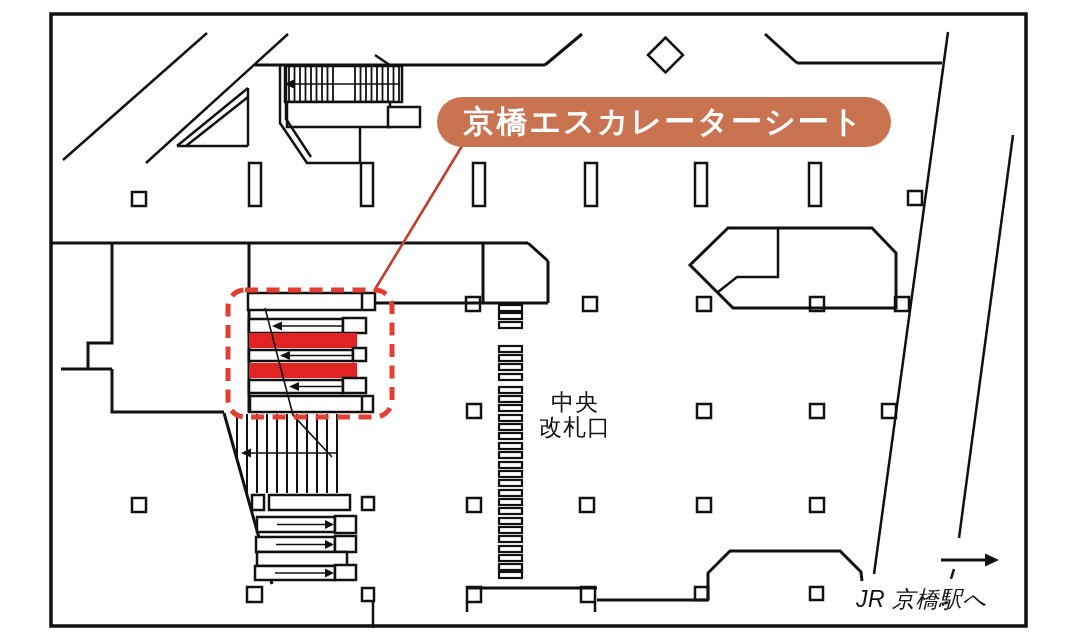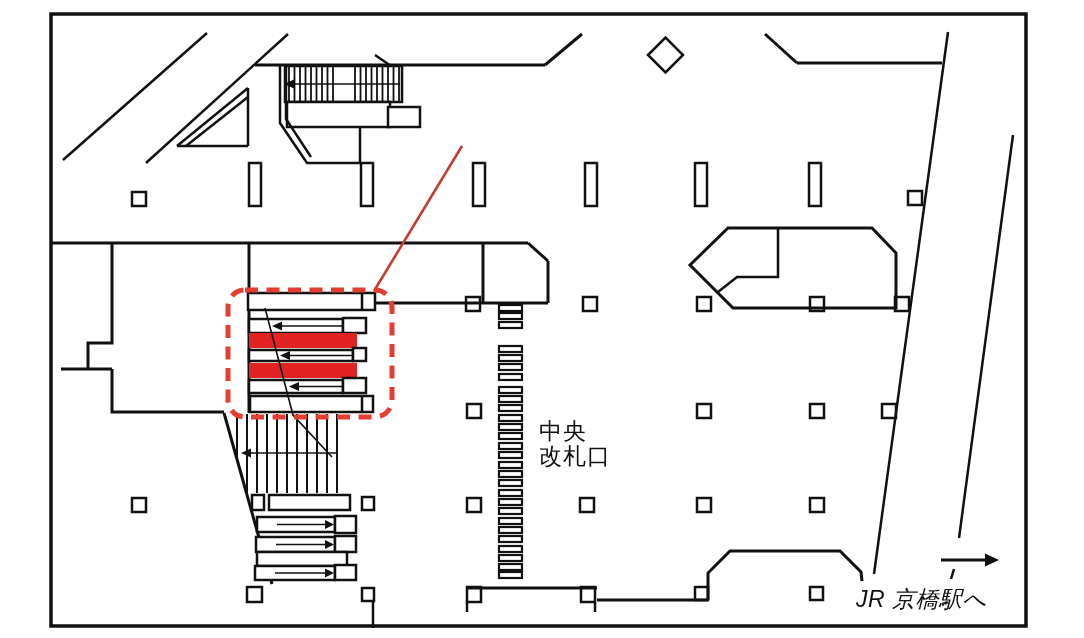--- a/index.html
+++ b/index.html
@@ -13,21 +13,21 @@
   .whitefill{fill:#fff}
   .solidhead{fill:var(--map-line,#111);stroke:none}
   .redbar{fill:var(--highlight-bar,#e12323);stroke:none}
   .dashedbox{stroke:var(--dashed-outline,#e43e32);stroke-width:5;stroke-dasharray:13 8.5;fill:none}
   .leader{stroke:var(--leader-line,#c63c2d);stroke-width:2.6}
   .badge{position:absolute;left:437px;top:97px;width:454px;height:50px;border-radius:26px;
          background:var(--callout-bg,#c97350);color:var(--callout-text,#fff);
          display:flex;align-items:center;justify-content:center;
          font-size:31px;font-weight:bold;letter-spacing:2px;white-space:nowrap;}
   .lbl{position:absolute;color:#111;}
-  .lbl-central{left:539px;top:419px;font-size:23px;line-height:25px;letter-spacing:1px;}
+  .lbl-central{left:539px;top:390px;font-size:23px;line-height:25px;letter-spacing:1px;text-align:center;}
   .lbl-jr{left:856px;top:584px;font-size:23px;letter-spacing:0.5px;white-space:nowrap;font-style:italic;}
 </style>
 </head>
 <body>
 
 <div class="stage">
 <svg viewBox="0 0 1084 638" width="1084" height="638">
 
   <g>
     <rect class="w35" x="51" y="14" width="975" height="612"></rect>
@@ -253,20 +253,23 @@
     </g>
     <rect class="w25 whitefill" x="250" y="396" width="123" height="16"></rect>
     <line class="w25" x1="362" y1="396" x2="362" y2="412"></line>
     <polyline class="w16" points="265,308 293,415 332,457"></polyline>
   </g>
 
   <line class="leader" x1="462" y1="146" x2="374" y2="291"></line>
   <rect class="dashedbox" x="228" y="290" width="164" height="127" rx="17"></rect>
 </svg>
 
+  <div class="badge">
+    <span>京橋エスカレーターシート</span>
+  </div>
 
   <div class="lbl lbl-central">
     <span>中央</span><br>
     <span>改札口</span>
   </div>
 
   <div class="lbl lbl-jr">JR 京橋駅へ</div>
 </div>
 
 </body></html>

